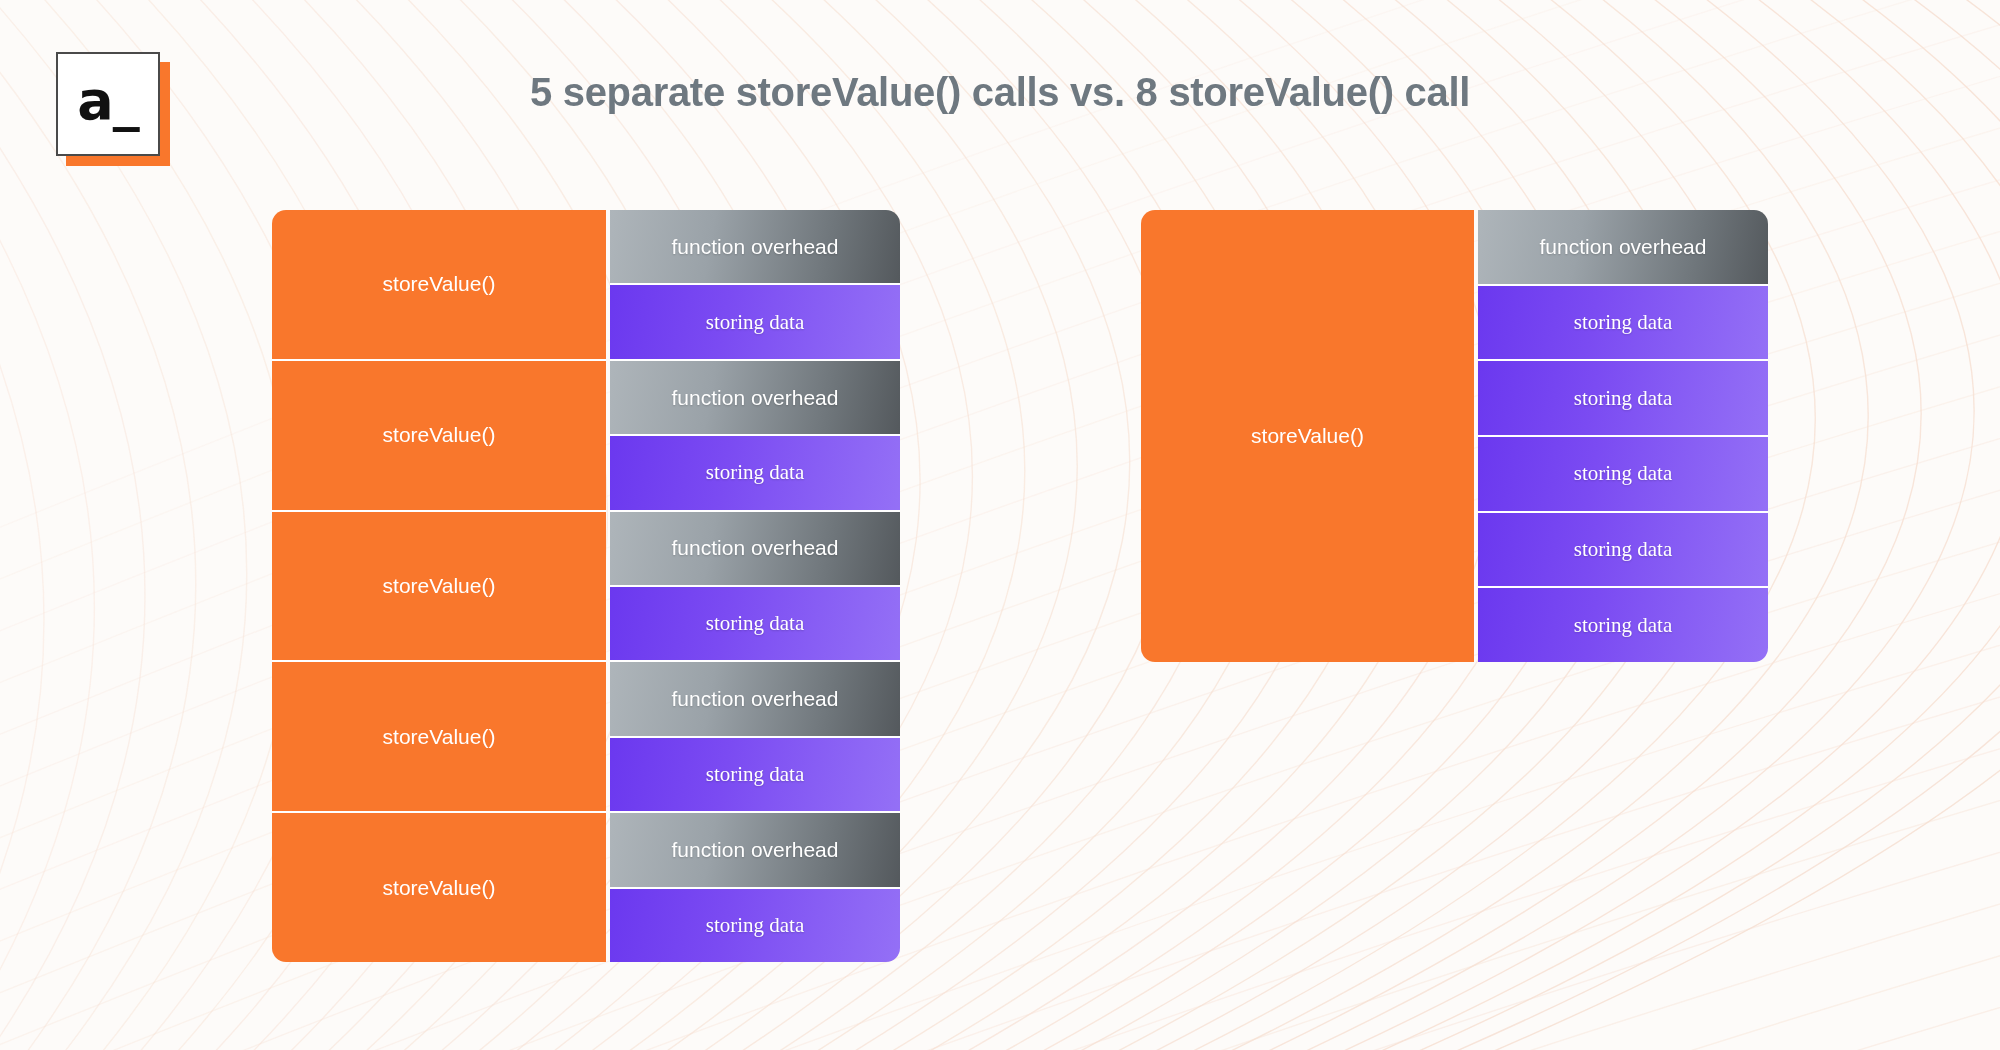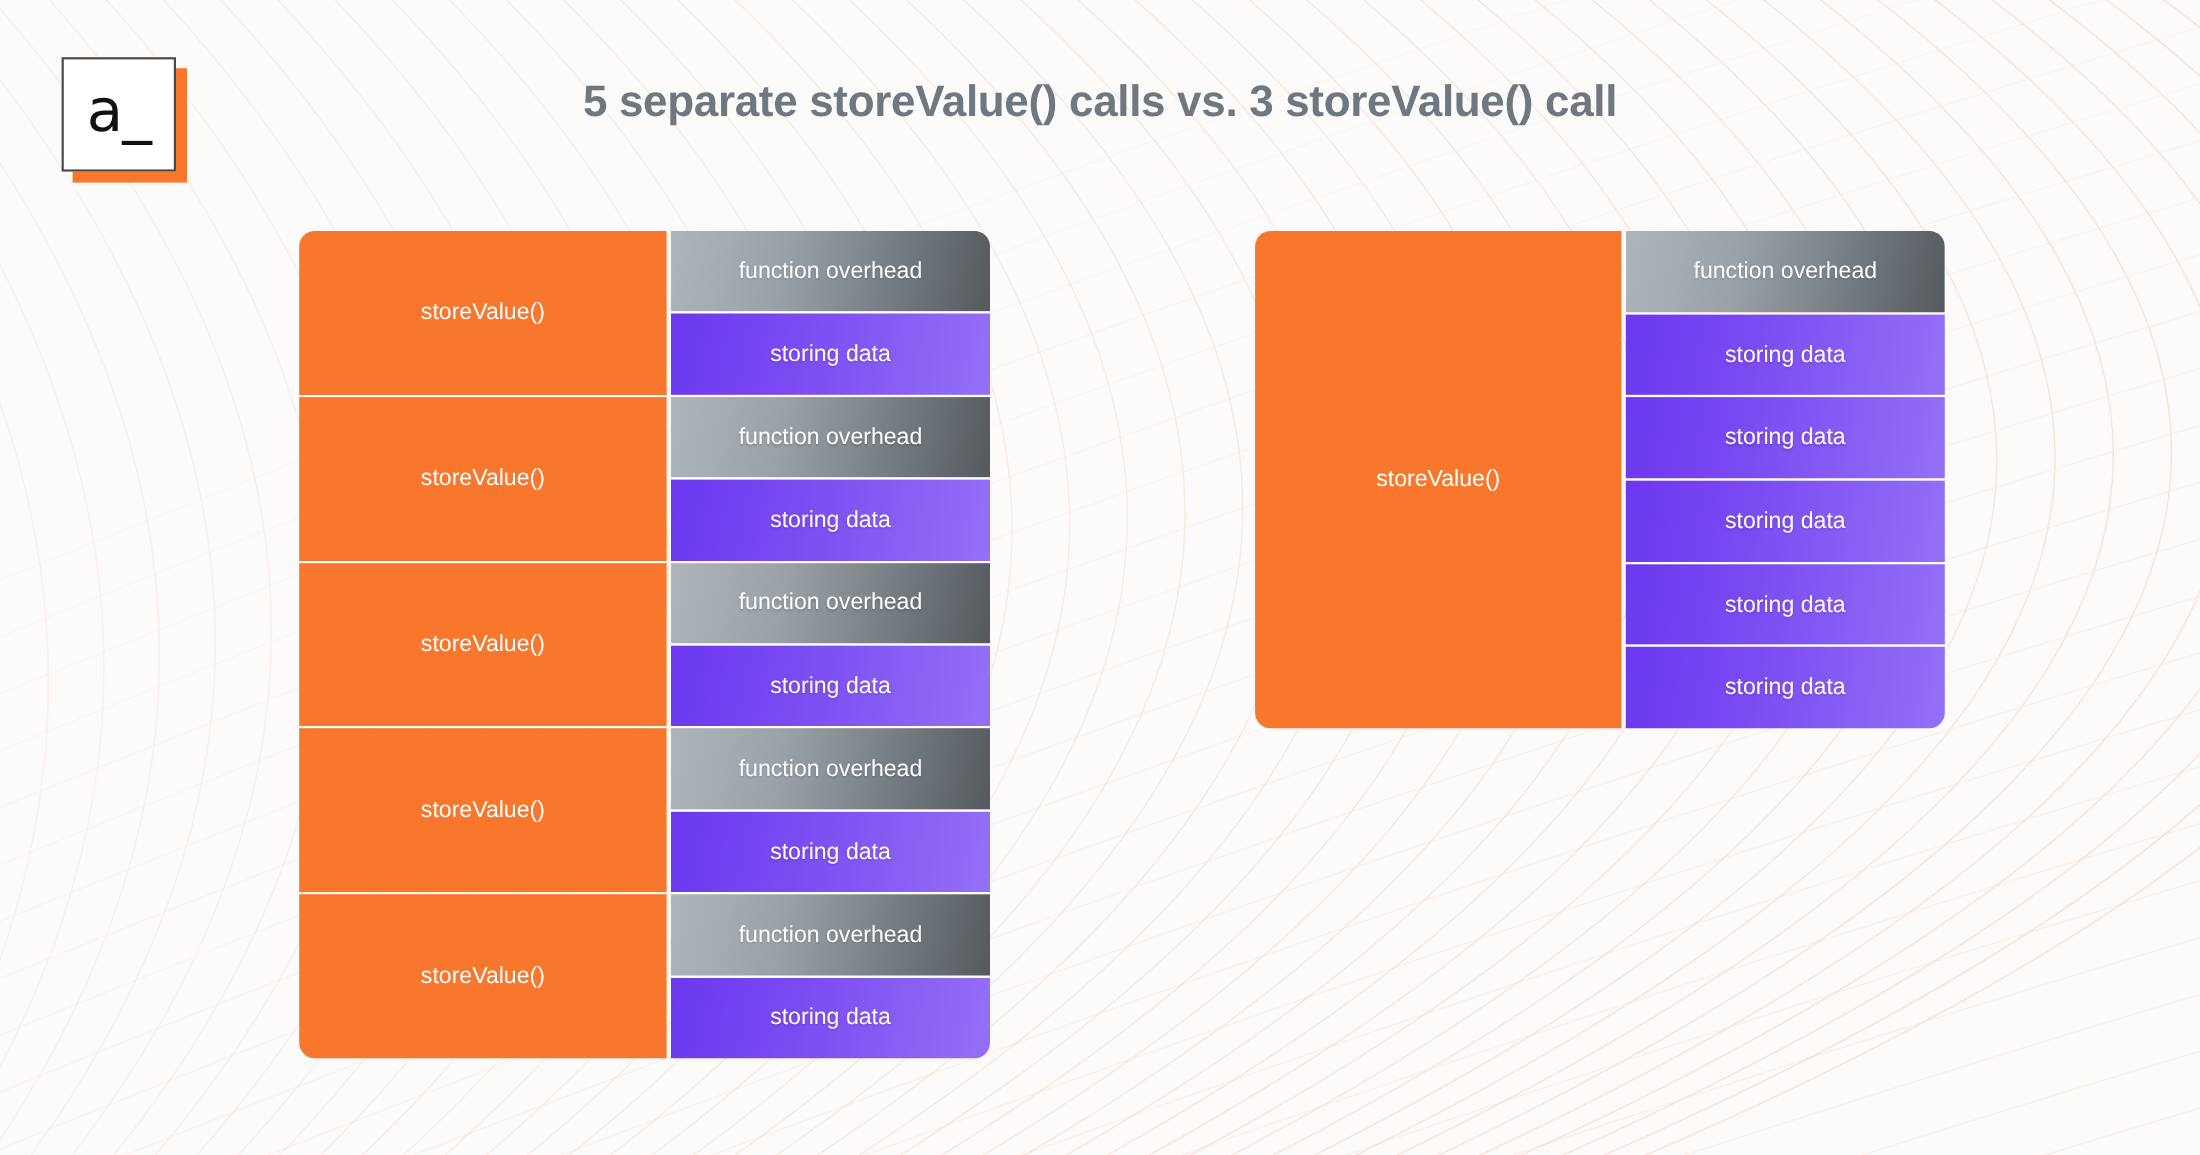--- a/index.html
+++ b/index.html
@@ -50,21 +50,21 @@
     height: 100px;
     background: #ffffff;
     border: 2px solid #4a4a4a;
     display: flex;
     align-items: center;
     justify-content: center;
   }
   #logo .logo-text {
     font-family: "DejaVu Sans", sans-serif;
     font-size: 54px;
-    font-weight: 400;
+    font-weight: 700;
     color: #111111;
     line-height: 1;
     letter-spacing: -1px;
     transform: translateY(-3px);
   }
 
   
   #page-title {
     position: absolute;
     left: 0;
@@ -135,20 +135,21 @@
     flex: 1 1 0;
     text-shadow: 0 1px 2px rgba(0,0,0,0.18);
   }
   .phase-block:last-child { border-bottom: none; }
 
   .phase-overhead {
     background: linear-gradient(100deg, #aeb5ba 0%, #9aa2a8 35%, #6f767b 75%, #54595d 100%);
   }
   .phase-store {
     background: linear-gradient(100deg, #6b38ef 0%, #7b4bf2 40%, #9470f6 100%);
+    font-family: Liberation Serif, serif;
   }
 
   .phase-col .phase-block:first-child { border-top-right-radius: 14px; }
   .phase-col .phase-block:last-child  { border-bottom-right-radius: 14px; }
 </style>
 </head>
 <body>
 
 <svg id="bg-pattern" viewBox="0 0 2000 1050" preserveAspectRatio="none" aria-hidden="true">
   <defs>
@@ -234,21 +235,21 @@
     </g>
 </svg>
 
 <div id="logo">
   <div class="logo-shadow"></div>
   <div class="logo-box">
     <span class="logo-text">a_</span>
   </div>
 </div>
 
-<div id="page-title">5 separate storeValue() calls vs. 3 storeValue() call</div>
+<div id="page-title">5 separate storeValue() calls vs. 8 storeValue() call</div>
 
 <div class="diagram" id="diagram-left">
   <div class="call-col">
       <div class="call-block">storeValue()</div>
       <div class="call-block">storeValue()</div>
       <div class="call-block">storeValue()</div>
       <div class="call-block">storeValue()</div>
       <div class="call-block">storeValue()</div>
     </div>
   <div class="phase-col">

